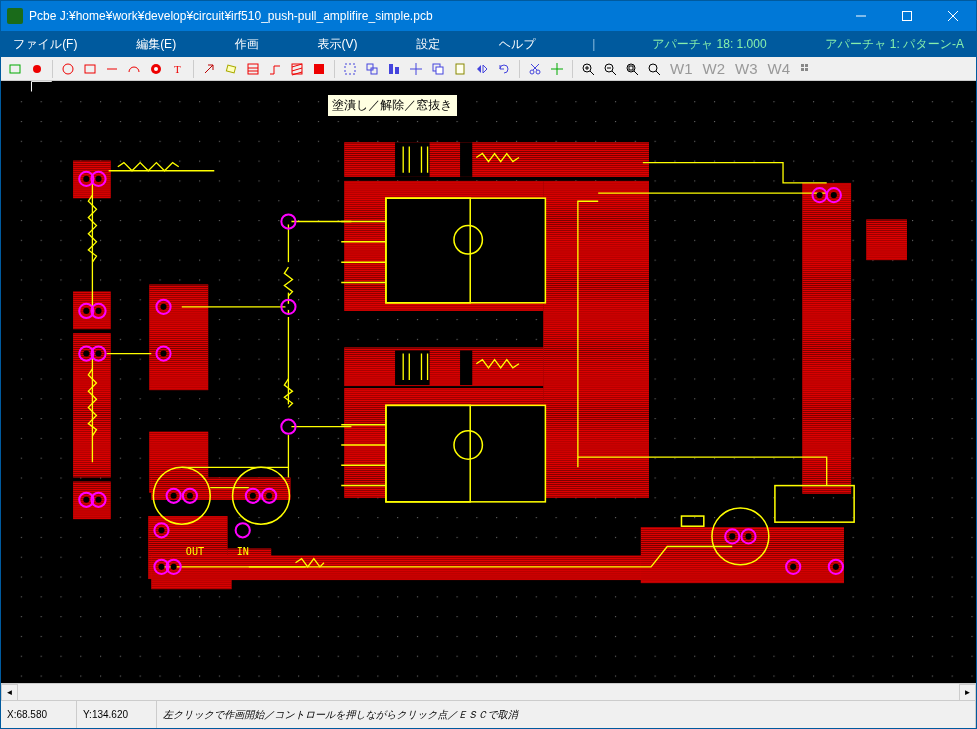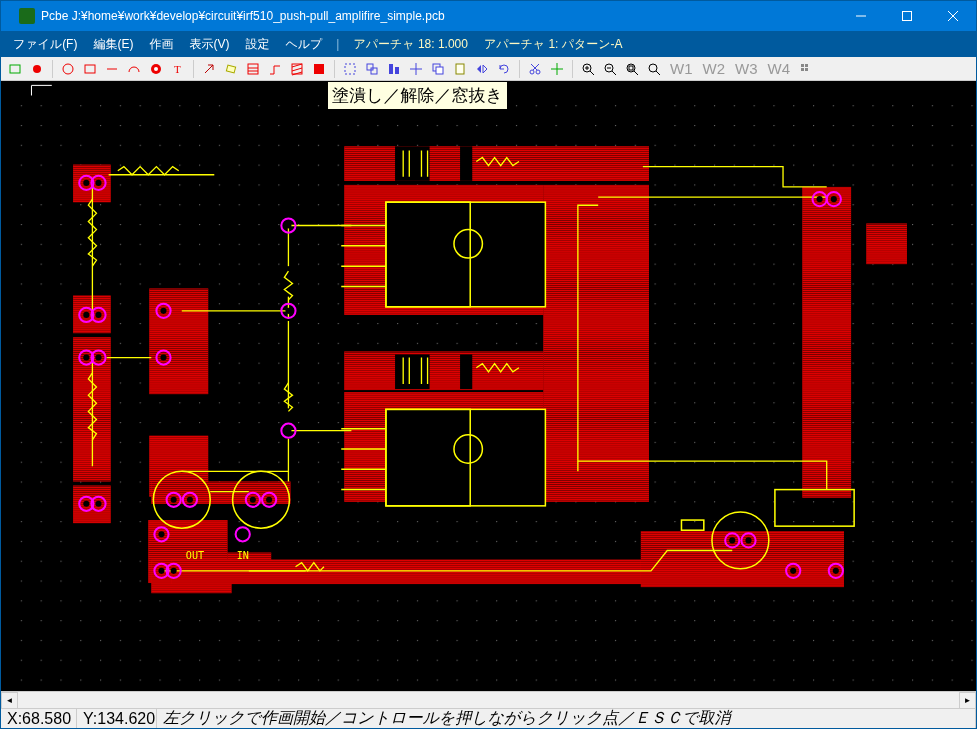--- a/index.html
+++ b/index.html
@@ -1,42 +1,42 @@
 <!DOCTYPE html>
 <html><head>
 <meta charset="utf-8">
 <style>
 * { box-sizing: border-box; margin: 0; padding: 0; }
 body { font-family: "MS UI Gothic", "Meiryo", sans-serif; font-size: 12px; width: 977px; height: 729px; overflow: hidden; background: #fff; }
 .window { width: 977px; height: 729px; display: flex; flex-direction: column; border: 1px solid #005a9e; }
-.titlebar { height: 30px; background: #0078d7; color: #fff; display: flex; align-items: center; padding-left: 18px; }
+.titlebar { height: 30px; background: #0078d7; color: #fff; display: flex; align-items: center; padding-left: 6px; }
 .titlebar .appicon { width: 16px; height: 16px; background: #1a6b1a; margin-right: 6px; border-radius: 2px; }
 .titlebar .title { flex: 1; font-size: 12px; }
 .winbtns { display: flex; }
 .winbtn { width: 46px; height: 30px; display: flex; align-items: center; justify-content: center; color: #fff; cursor: pointer; }
-.menubar { height: 26px; background: #005a9e; color: #fff; display: flex; align-items: center; padding: 0 4px; font-size: 12px; }
+.menubar { height: 26px; background: #005a9e; color: #fff; display: flex; align-items: center; padding: 0 4px; font-size: 12px; justify-content: space-between; }
 .menu-item { padding: 4px 8px; cursor: pointer; }
 .menu-sep { padding: 0 6px; color: #88bbdd; }
-.menu-info { padding: 0 8px; color: #fef9c3; }
+.menu-info { padding: 0 8px; color: #86efac; }
 .toolbar { height: 24px; background: #f0f0f0; border-bottom: 1px solid #ccc; display: flex; align-items: center; padding: 0 4px; gap: 2px; }
 .tbtn { width: 20px; height: 20px; display: flex; align-items: center; justify-content: center; cursor: pointer; border: 1px solid transparent; }
 .tsep { width: 1px; height: 18px; background: #ccc; margin: 0 3px; }
 .tlabel { padding: 0 4px; color: #999; font-size: 15px; }
 .canvas-wrap { flex: 1; position: relative; background: #000; }
 .canvas { width: 100%; height: 100%; position: relative; }
 .trace { stroke: #ffff00; stroke-width: 1.3; fill: none; }
 .pad-ring { stroke: #ff00ff; stroke-width: 2; fill: none; }
 .pad-hole { fill: #000; }
 .comp-outline { stroke: #ffff00; stroke-width: 1.5; fill: none; }
 .silk-text { fill: #ffff00; font-size: 10px; font-family: monospace; }
-.tooltip-box { position: absolute; left: 326px; top: 0; background: #ffffe1; border: 1px solid #000; padding: 2px 4px; font-size: 17px; white-space: nowrap; }
+.tooltip-box { position: absolute; left: 326px; top: 13px; background: #ffffe1; border: 1px solid #000; padding: 2px 4px; font-size: 12px; white-space: nowrap; }
 .hscroll { height: 17px; background: #f0f0f0; border-top: 1px solid #ccc; display: flex; }
 .scrollbtn { width: 17px; height: 17px; background: #f0f0f0; border: 1px solid #ccc; display: flex; align-items: center; justify-content: center; cursor: pointer; font-size: 8px; }
 .scrolltrack { flex: 1; background: #f0f0f0; }
-.statusbar { height: 20px; background: #f0f0f0; border-top: 1px solid #ccc; display: flex; align-items: flex-end; font-size: 16px; }
+.statusbar { height: 28px; background: #f0f0f0; border-top: 1px solid #ccc; display: flex; align-items: flex-end; font-size: 10px; }
 .status-cell { border-right: 1px solid #ccc; padding: 0 6px; height: 100%; display: flex; align-items: center; }
 .status-cell.w1 { width: 76px; }
 .status-cell.w2 { width: 80px; }
 .status-cell.msg { flex: 1; font-style: italic; }
 svg { display: block; }
 </style>
 </head>
 <body>
 
 <div class="window">

